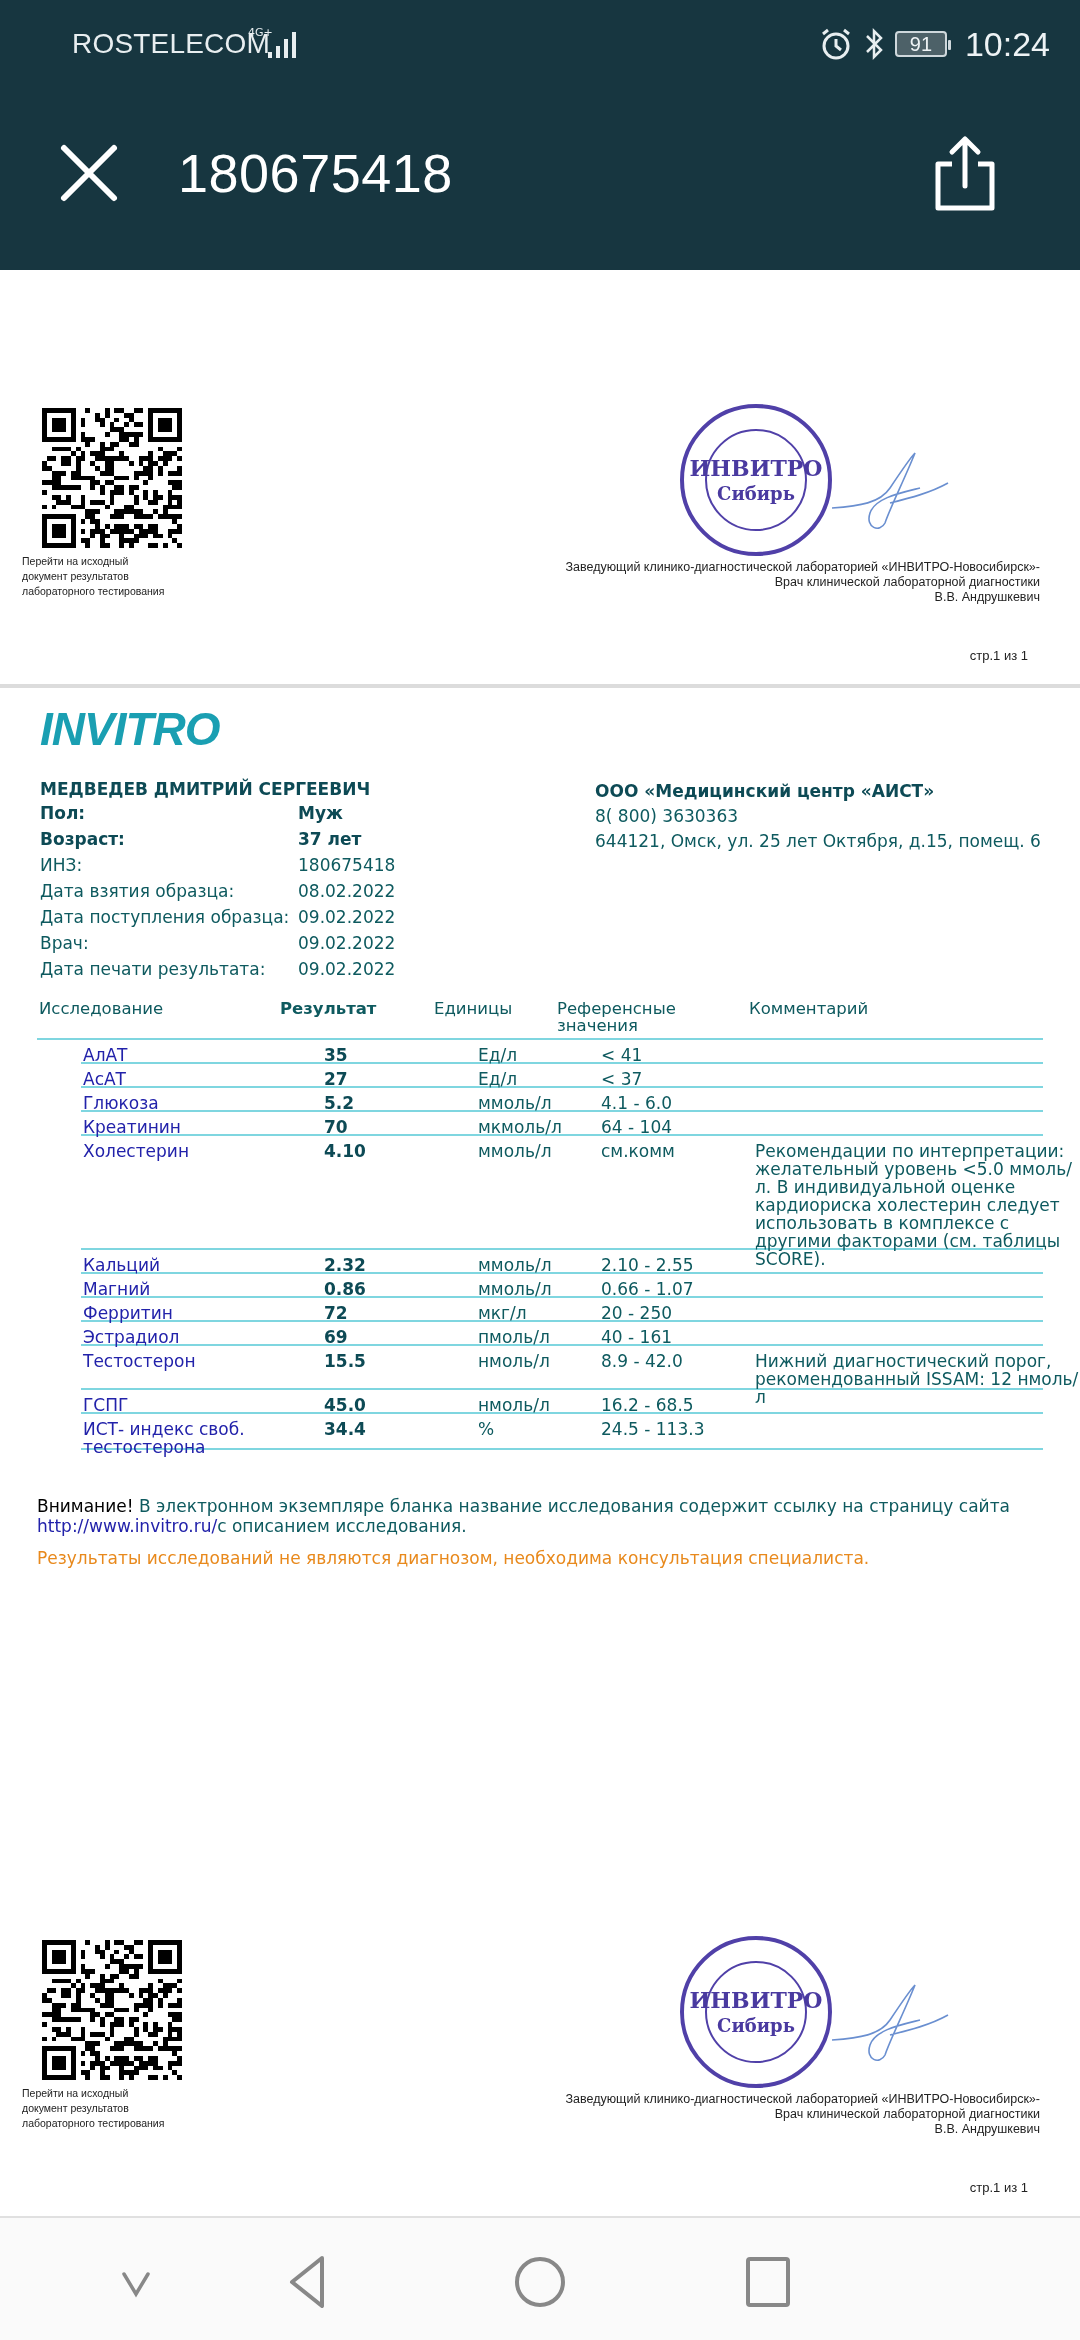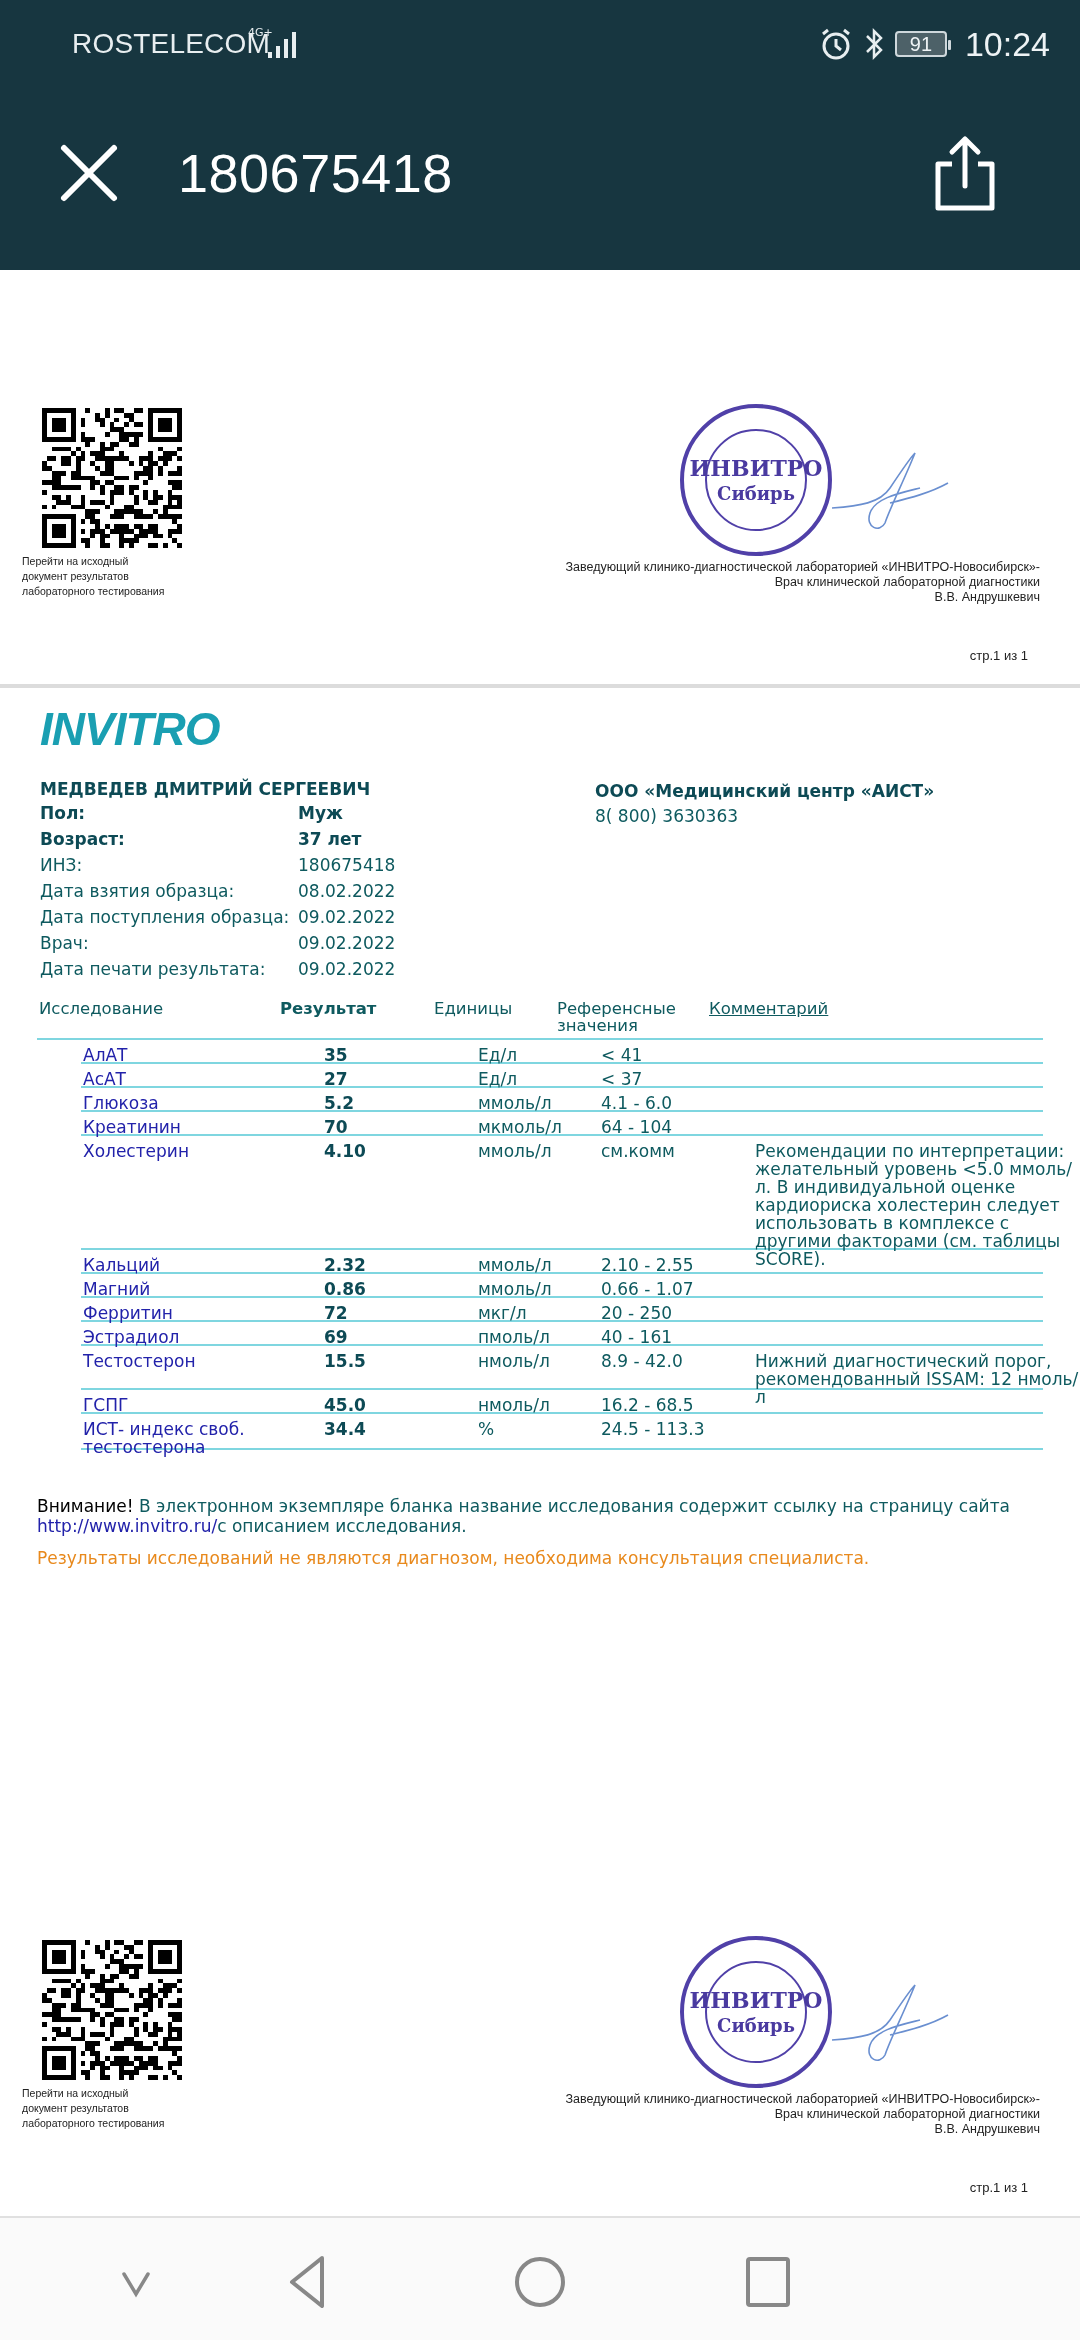--- a/index.html
+++ b/index.html
@@ -44,21 +44,21 @@
   .thead { position: relative; height: 42px; font-size: 16.5px; line-height: 17px; color: #0e5a5f; border-bottom: 2px solid #7fd6e0; }
   .thead span { position: absolute; top: 2px; }
   .trow { position: relative; border-bottom: 2px solid #7fd6e0; font-size: 17px; line-height: 18px; margin-left: 44px; }
   .trow span { position: absolute; top: 6px; }
   .c1 { left: 2px; width: 230px; color: #2222aa; }
   .c2 { left: 243px; font-weight: 700; color: #0d4a55; }
   .c3 { left: 397px; color: #0e5a5f; }
   .c4 { left: 520px; color: #0e5a5f; }
   .c5 { left: 674px; width: 330px; color: #0e5a5f; }
   .thead .c4h { left: 520px; }
-  .thead .c5h { left: 672px; text-decoration: underline; }
+  .thead .c5h { left: 712px; }
 
   .notice { position: absolute; left: 37px; top: 1496px; width: 1010px; font-size: 17px; line-height: 20px; color: #0e5a5f; }
   .warn { color: #000000; }
   .link { color: #2222aa; margin-top: 39px; }
   .disclaimer { position: absolute; left: 37px; top: 1548px; font-size: 17px; color: #e8891c; }
 
   
   .navbar { position: absolute; left: 0; top: 2216px; width: 1080px; height: 124px; background: #fafafa; border-top: 2px solid #e0e0e0; }
   .nav-btn { position: absolute; top: 36px; width: 60px; height: 56px; }
 </style>
@@ -457,20 +457,21 @@
       </div>
     <div class="info-row" style="top:959px">
         <span class="lbl">Дата печати результата:</span>
         <span class="val">09.02.2022</span>
       </div>
   </div>
 
   <div class="clinic">
     <div class="cname">ООО «Медицинский центр «АИСТ»</div>
     <div>8( 800) 3630363</div>
+    <div>644121, Омск, ул. 25 лет Октября, д.15, помещ. 6</div>
   </div>
 
   <div class="tbl">
     <div class="thead">
       <span class="c1" style="color:#0e5a5f">Исследование</span>
       <span class="c2" style="font-weight:700;color:#0e5a5f">Результат</span>
       <span class="c3">Единицы</span>
       <span class="c4h"><span style="position:static">Референсные</span><br><span style="position:static">значения</span></span>
       <span class="c5h">Комментарий</span>
     </div>

